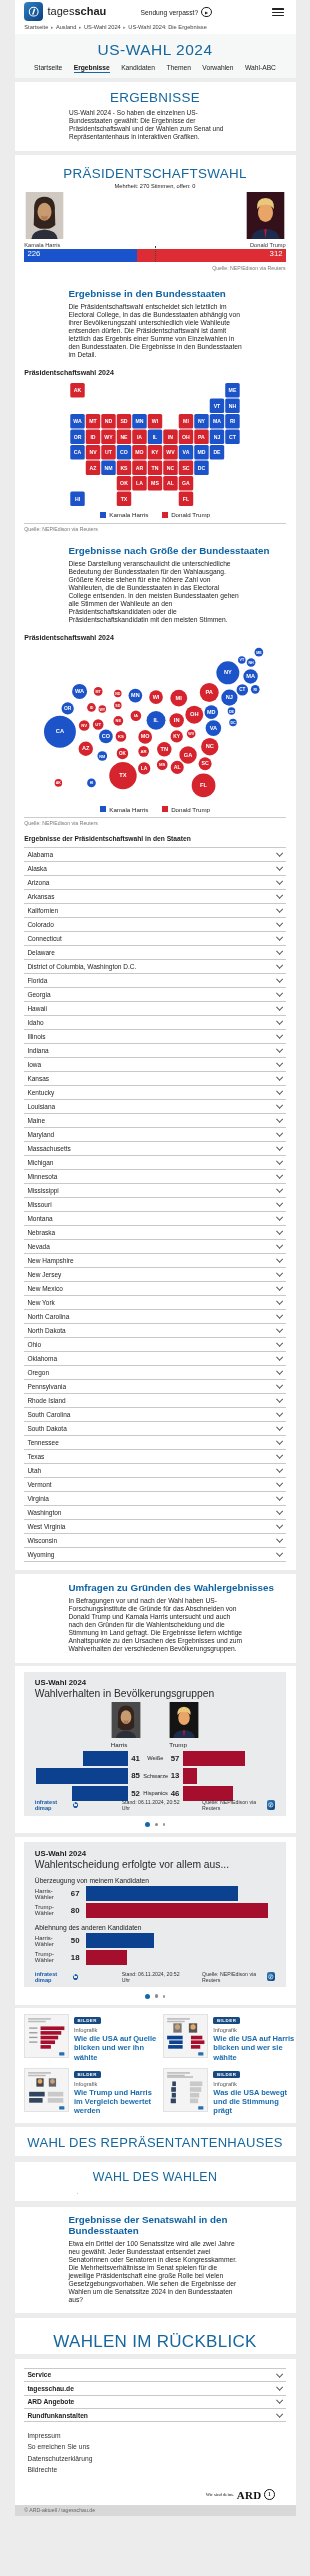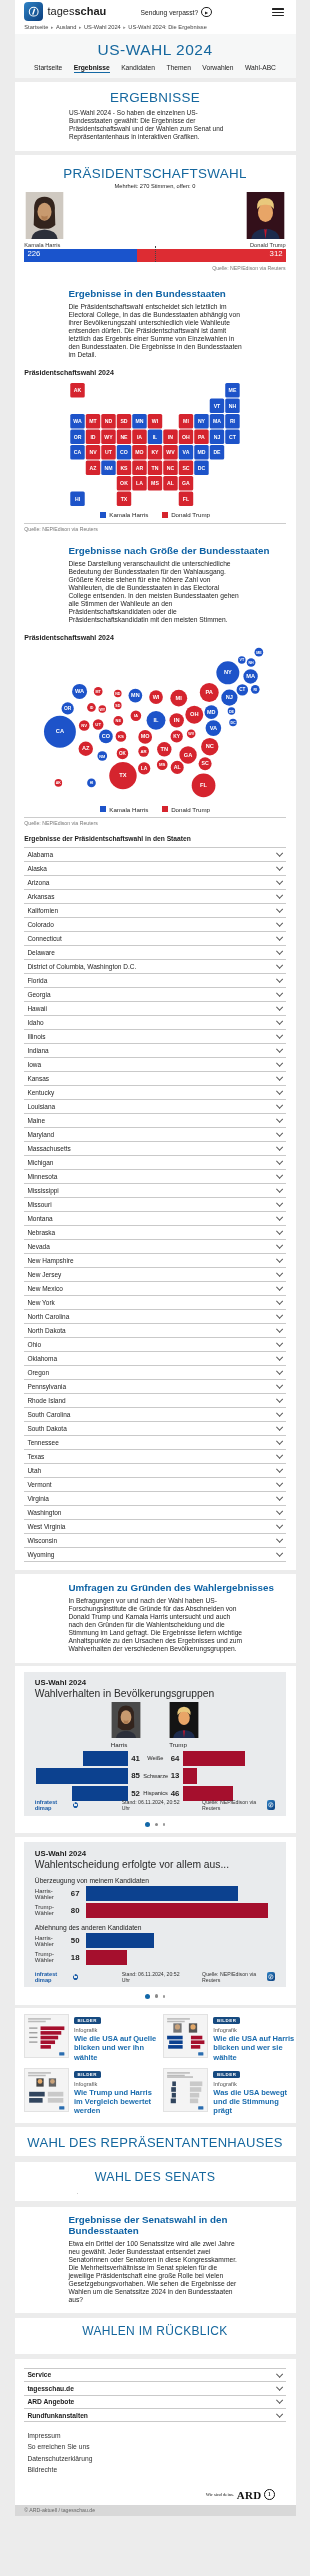--- a/index.html
+++ b/index.html
@@ -892,21 +892,21 @@
                 </svg></span>
             <div class="nm">Trump</div></div>
         </div>
         <div id="demo-rows">
             <div class="drow">
               <div class="dzl">
                 <i style="width: 45px;"></i>
               </div>
               <div class="dv">41</div>
               <div class="dc">Weiße</div>
-              <div class="dv">64</div>
+              <div class="dv">57</div>
               <div class="dzr">
                 <i style="width: 62px;"></i>
               </div>
             </div>
             <div class="drow">
               <div class="dzl">
                 <i style="width: 92px;"></i>
               </div>
               <div class="dv">85</div>
               <div class="dc">Schwarze</div>
@@ -1083,33 +1083,33 @@
       </div>
     </div>
   <div class="mb8"></div>
 
   <div class="card hcard" style="height:29.5px">
     <h2 class="sec-title" style="font-size:13px">WAHL DES REPRÄSENTANTENHAUSES</h2>
   </div>
   <div class="mb12"></div>
 
   <div class="card hcard" style="height:39px">
-    <h2 class="sec-title" style="font-size:12.4px">WAHL DES SENATS</h2>
+    <h2 class="sec-title" style="font-size:12.4px">WAHL DES WAHLEN</h2>
     <span class="senat-dot">.</span>
   </div>
   <div class="mb10"></div>
 
   <div class="card senatswahl">
     <h3 class="blue-head">Ergebnisse der Senatswahl in den Bundesstaaten</h3>
     <p class="body-text">Etwa ein Drittel der 100 Senatssitze wird alle zwei Jahre neu gewählt. Jeder Bundesstaat entsendet zwei Senatorinnen oder Senatoren in diese Kongresskammer. Die Mehrheitsverhältnisse im Senat spielen für die jeweilige Präsidentschaft eine große Rolle bei vielen Gesetzgebungsvorhaben. Wie sehen die Ergebnisse der Wahlen um die Senatssitze 2024 in den Bundesstaaten aus?</p>
   </div>
   <div class="mb10"></div>
 
   <div class="card hcard" style="height:36px">
-    <h2 class="sec-title" style="font-size:12px;padding-top:6px">WAHLEN IM RÜCKBLICK</h2>
+    <h2 class="sec-title" style="font-size:17px;padding-top:14px">WAHLEN IM RÜCKBLICK</h2>
   </div>
   <div class="mb8"></div>
 
   <div class="card foot">
     <div class="facc" id="footer-acc">
         <div class="acc-row">
           <span>Service</span>
           <span class="chev"></span>
         </div>
         <div class="acc-row">

